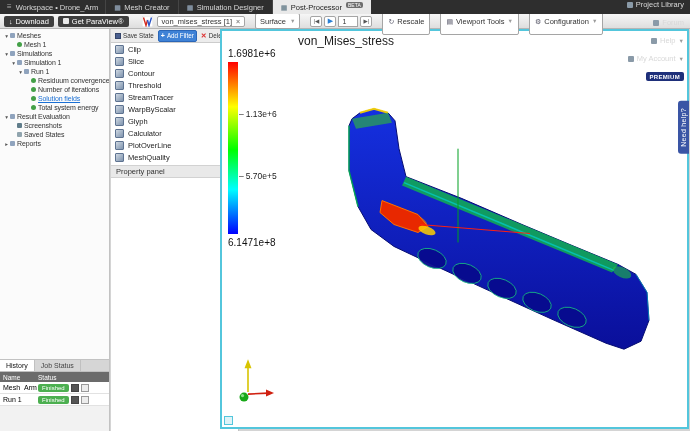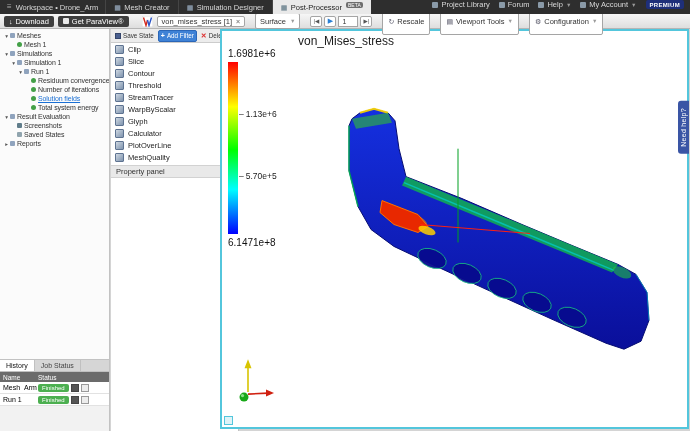--- a/index.html
+++ b/index.html
@@ -9,21 +9,21 @@
   
   .topbar { position:absolute; top:0; left:0; right:0; height:14px; background:#2e2e2e; display:flex; align-items:stretch; color:#d8d8d8; font-size:7.5px; z-index:30; }
   .tb-left { display:flex; align-items:center; gap:4px; padding:0 7px; }
   .hamburger { color:#aaa; font-size:8px; line-height:1; }
   .top-tabs { display:flex; }
   .top-tab { display:flex; align-items:center; gap:3px; padding:0 8px; border-left:1px solid #454545; cursor:pointer; position:relative; }
   .top-tab.active { background:#e9e9e9; color:#222; }
   .tab-icon { width:7px; height:7px; font-size:7px; line-height:7px; color:#9fb3c8; }
   .top-tab.active .tab-icon { color:#56707f; }
   .tab-badge { font-size:5px; background:#6e6e6e; color:#fff; padding:0 2px; border-radius:2px; margin-left:1px; align-self:flex-start; margin-top:1.5px; }
-  .tb-right { margin-left:auto; display:flex; align-items:flex-start; gap:9px; padding-right:6px; }
+  .tb-right { margin-left:auto; display:flex; align-items:flex-end; gap:9px; padding-right:6px;flex-direction:column; }
   .tb-item { display:flex; align-items:center; gap:3px; cursor:pointer; white-space:nowrap; }
   .mini-ic { width:6px; height:6px; background:#8a9aa8; border-radius:1px; }
   .caret { font-size:5.5px; color:#9a9a9a; }
   .premium-badge { background:#1e2f7a; color:#fff; font-weight:bold; font-size:6px; padding:1.5px 4px; border-radius:2px; letter-spacing:.3px; }
 
   
   .toolbar { position:absolute; top:14px; left:0; right:0; height:15px; background:linear-gradient(#f6f6f6,#dedede); border-bottom:1px solid #b5b5b5; display:flex; align-items:center; gap:4px; padding:0 4px; font-size:7.5px; color:#333; z-index:20; }
   .btn-dark { background:#3d3d3d; color:#fff; border-radius:2px; height:11px; display:flex; align-items:center; gap:3px; padding:0 5px; cursor:pointer; white-space:nowrap; }
   .btn-dark .ic { font-size:7px; line-height:1; }
   .pv-ic { width:6px; height:6px; background:#e8e8e8; border-radius:1px; }

